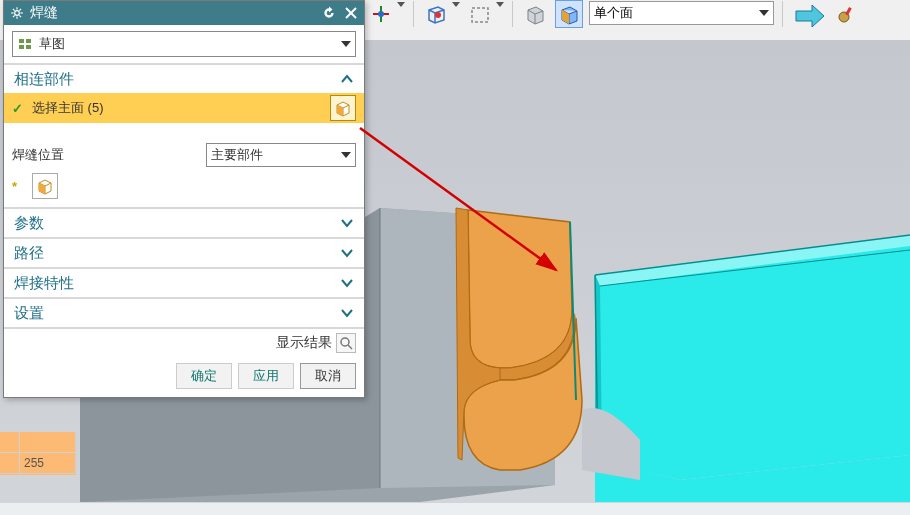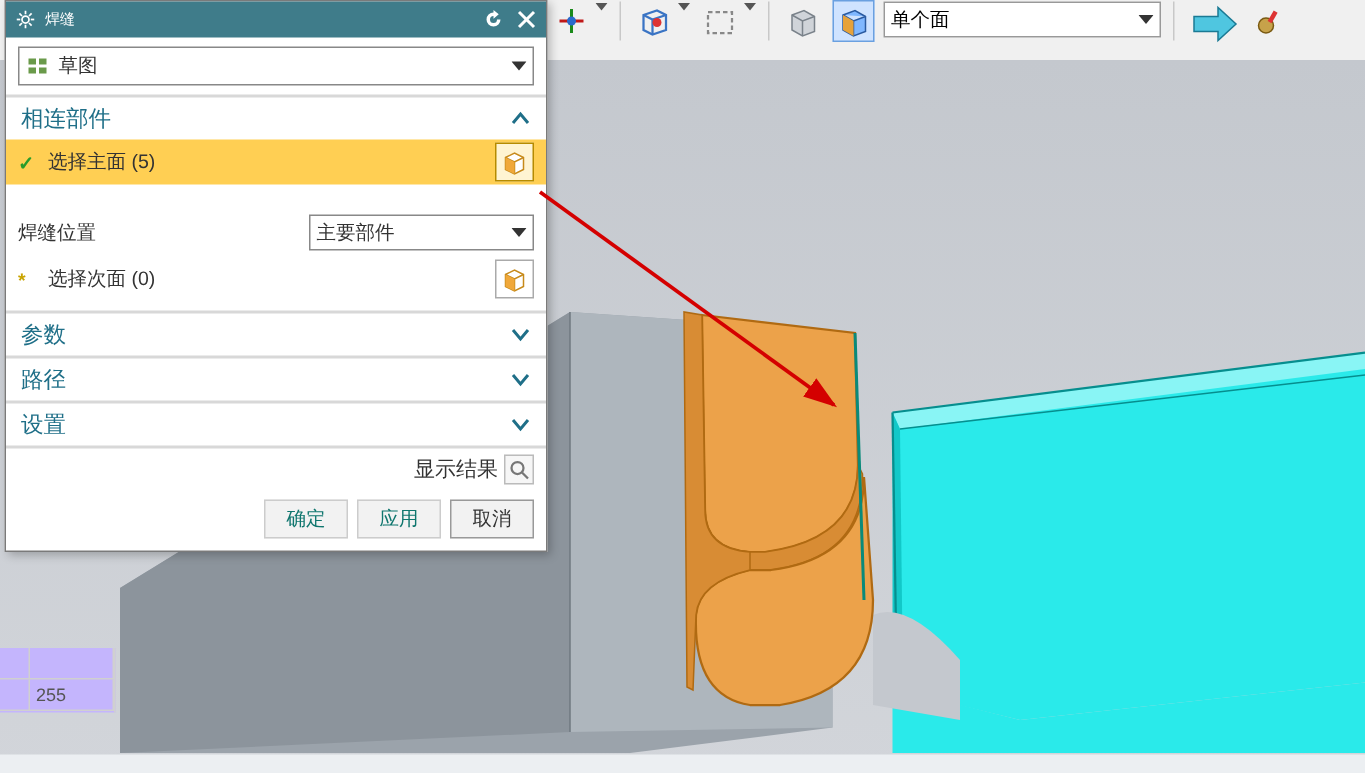--- a/index.html
+++ b/index.html
@@ -24,40 +24,40 @@
   
   .viewport {
     position: absolute; left: 0; top: 40px; right: 0; bottom: 0;
     background: linear-gradient(#c4c8ce 0%, #d2d5da 100%);
   }
   .viewport svg { width: 100%; height: 100%; display:block; }
   .vp-bottom-bar { position:absolute; left:0; bottom:0; right:0; height:12px; background:#eceff2; }
 
   
   .left-strip {
-    position: absolute; left: 0; top: 432px; width: 77px; height: 43px; background:#c4b5fd;
+    position: absolute; left: 0; top: 432px; width: 77px; height: 43px; background:#fdba74;
     border-right:1px solid #d0d0d0;
   }
   .cell-row { display:flex; height:21px; }
   .cell { border:1px solid #d0d0d0; border-top:none; border-left:none; font-size:12px; display:flex; align-items:center; padding-left:4px; color:#555;}
   .cell.a { width:20px;}
   .cell.b { width:56px;}
 
   
   .panel {
     position: absolute; left: 3px; top: 0; width: 362px;
     background: #fff; border: 1px solid #7a7a7a;
     box-shadow: 2px 2px 6px rgba(0,0,0,0.25);
     font-size: 13px; color: #333;
   }
   .panel-title {
     height: 24px; background: #3f7c8a; color: #fff; display: flex; align-items: center;
     padding: 0 4px 0 4px; gap: 4px;
   }
-  .panel-title .ttl { flex: 1; font-size: 10px; }
+  .panel-title .ttl { flex: 1; font-size: 14px; }
   .title-btn { width: 18px; height: 18px; display:flex; align-items:center; justify-content:center; cursor:pointer; }
   .panel-row {
     padding: 6px 8px; display:flex; align-items:center; gap:6px;
   }
   .mode-select {
     flex:1; height:26px; border:1px solid #888; display:flex; align-items:center; justify-content:space-between;
     padding:0 4px; font-size:13px; cursor:pointer;
   }
   .sect-head {
     height: 30px; display:flex; align-items:center; justify-content:space-between;
@@ -286,21 +286,20 @@
       <span class="lbl">焊缝位置</span>
       <div class="combo">
         <span>主要部件</span>
         <svg width="10" height="10">
             <path d="M0,2 L10,2 L5,8 Z" fill="#333"></path>
           </svg>
       </div>
     </div>
     <div class="sel-row">
       <span class="check" style="color:#c9a400">*</span>
-      <span class="lbl">选择次面 (0)</span>
       <span class="cube-btn plain">
         <svg width="18" height="18">
             <path d="M3,6 L9,3 L15,6 L15,14 L9,17 L3,14 Z" fill="#fff" stroke="#c78a1a"></path>
             <path d="M3,6 L9,9 L15,6 M9,9 L9,17" stroke="#c78a1a" fill="none"></path>
             <path d="M3,6 L9,9 L9,17 L3,14 Z" fill="#f0a83a"></path>
           </svg>
       </span>
     </div>
   </div>
 
@@ -310,20 +309,26 @@
         <path d="M2,4 L7,10 L12,4" fill="none" stroke="#1f6f88" stroke-width="2"></path>
       </svg>
   </div>
   <div class="sect-head">
     <span>路径</span>
     <svg class="chev" viewBox="0 0 14 14">
         <path d="M2,4 L7,10 L12,4" fill="none" stroke="#1f6f88" stroke-width="2"></path>
       </svg>
   </div>
   <div class="sect-head">
+    <span>焊接特性</span>
+    <svg class="chev" viewBox="0 0 14 14">
+        <path d="M2,4 L7,10 L12,4" fill="none" stroke="#1f6f88" stroke-width="2"></path>
+      </svg>
+  </div>
+  <div class="sect-head">
     <span>设置</span>
     <svg class="chev" viewBox="0 0 14 14">
         <path d="M2,4 L7,10 L12,4" fill="none" stroke="#1f6f88" stroke-width="2"></path>
       </svg>
   </div>
 
   <div class="result-row">
     <span class="txt">显示结果</span>
     <span class="mag">
       <svg width="14" height="14" viewBox="0 0 14 14">

